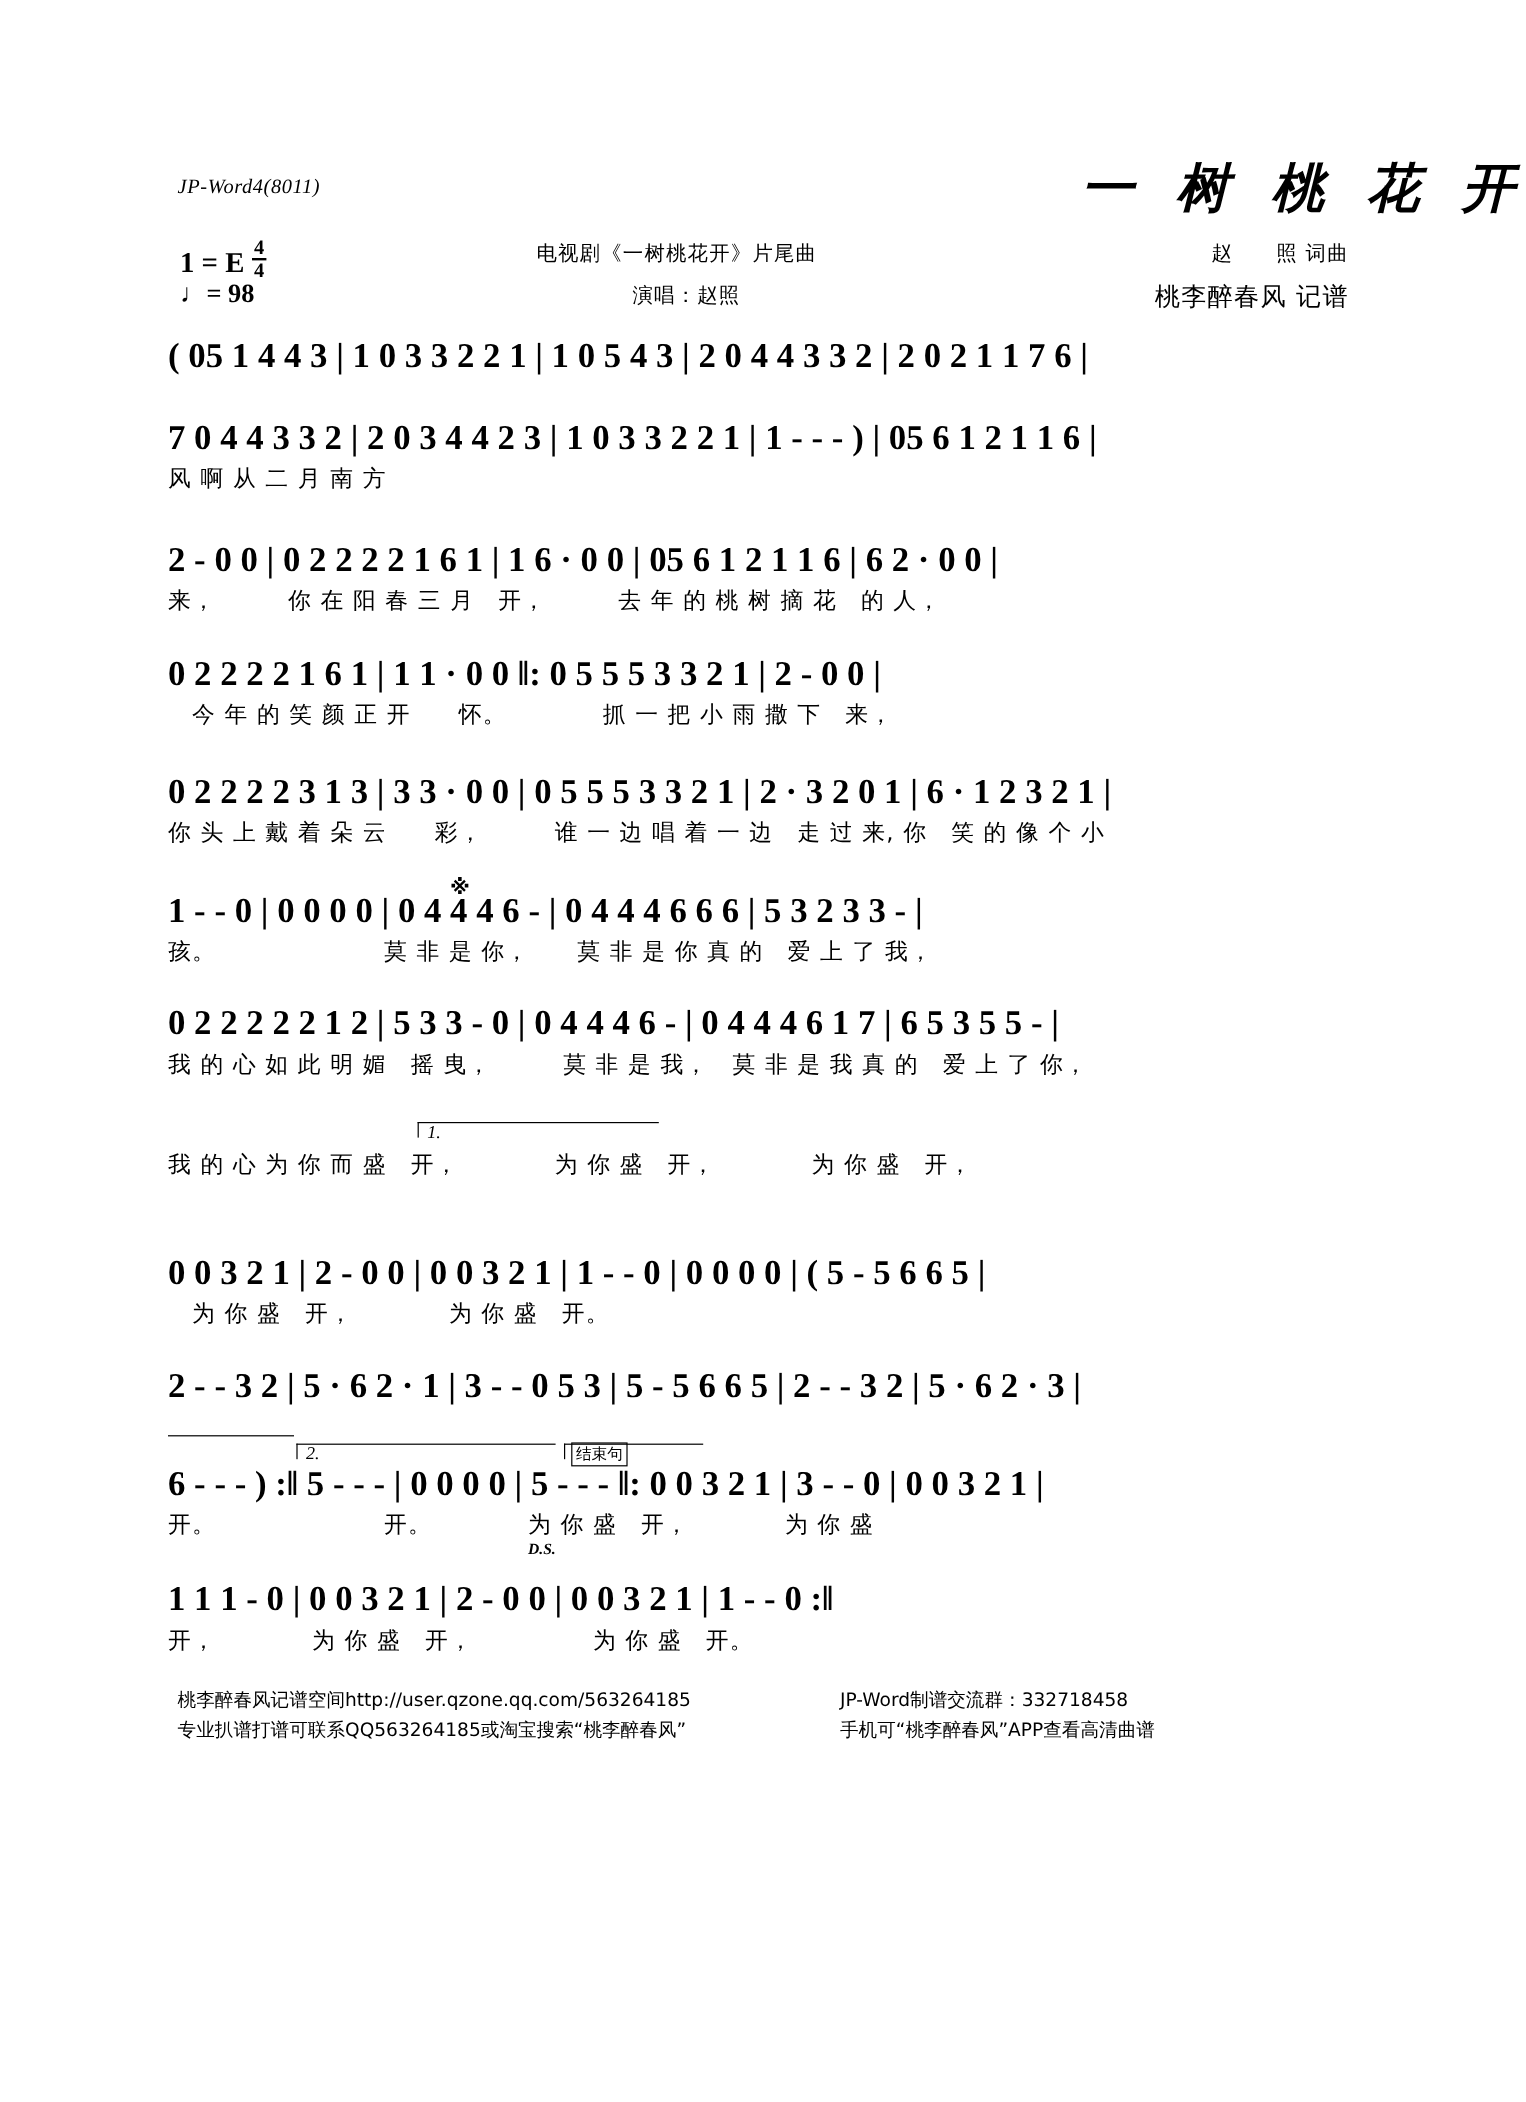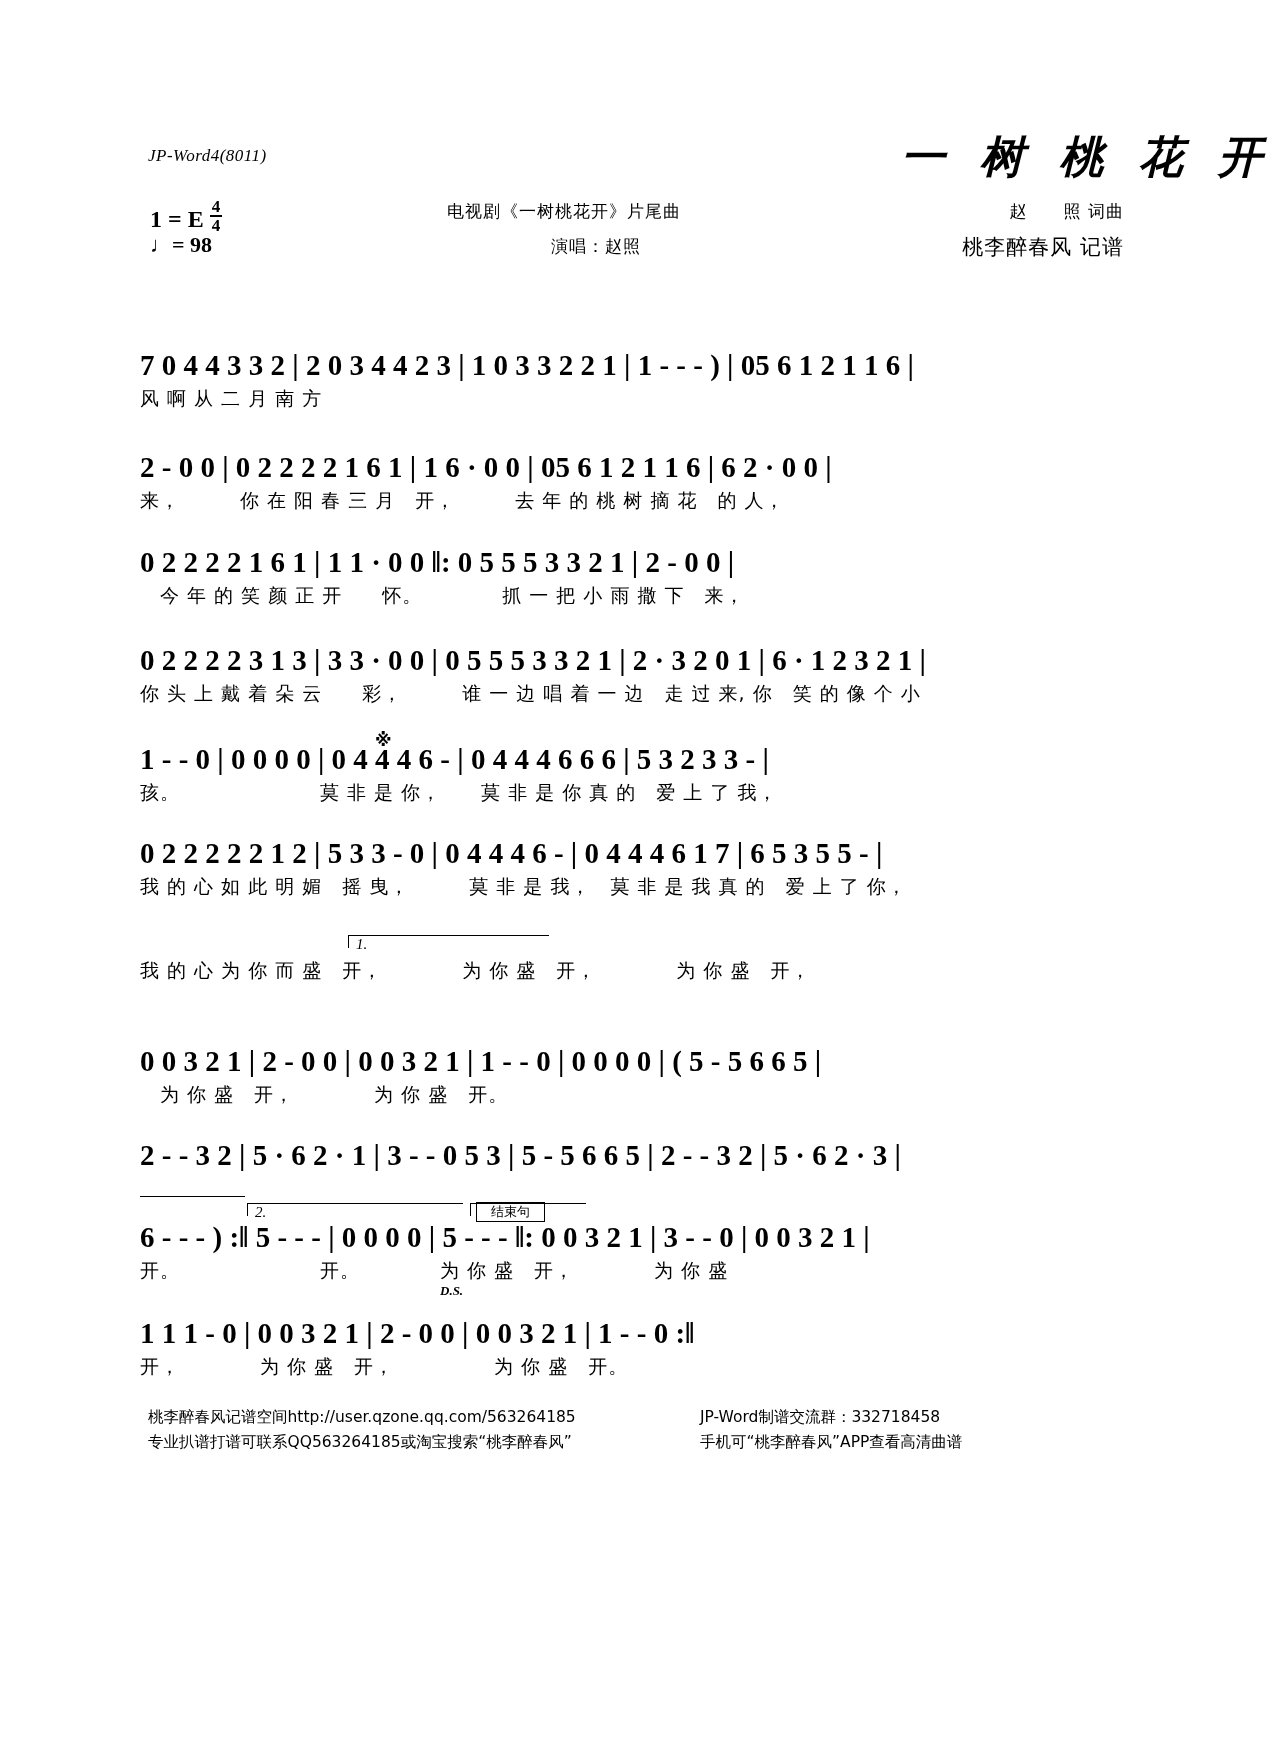--- a/index.html
+++ b/index.html
@@ -4,21 +4,21 @@
 <style>
   html,body{margin:0;padding:0;background:#ffffff;}
   body{width:1272px;height:1752px;font-family:"Liberation Serif",serif;color:#000;position:relative;overflow:hidden;}
   .sheet{position:absolute;left:0;top:0;width:1272px;height:1752px;}
 
   .corner-id{position:absolute;left:148px;top:146px;font-family:"Liberation Serif",serif;font-style:italic;font-size:17px;letter-spacing:.5px;}
 
   .title{position:absolute;left:0;top:128px;width:1272px;text-align:right;font-family:"DejaVu Sans",sans-serif;font-weight:bold;font-size:44px;letter-spacing:10px;font-style:italic;}
 
   .subtitle1{position:absolute;left:0;top:200px;width:1128px;text-align:center;font-family:"DejaVu Sans",sans-serif;font-size:17px;letter-spacing:1px;}
-  .subtitle2{position:absolute;left:0;top:235px;width:1144px;text-align:center;font-family:Liberation Sans, sans-serif;font-size:17px;letter-spacing:1px;padding-left:24px;}
+  .subtitle2{position:absolute;left:0;top:235px;width:1144px;text-align:center;font-family:Liberation Sans, sans-serif;font-size:17px;letter-spacing:1px;}
 
   .keysig{position:absolute;left:150px;top:198px;font-family:"Liberation Serif",serif;font-weight:bold;font-size:24px;}
   .keysig .frac{display:inline-block;vertical-align:-4px;text-align:center;font-size:17px;line-height:1.0;margin-left:6px;}
   .keysig .frac span{display:block;}
   .keysig .frac .num{border-bottom:2px solid #000;padding:0 2px;}
   .tempo{position:absolute;left:150px;top:232px;font-family:"Liberation Serif",serif;font-weight:bold;font-size:22px;}
 
   .credit1{position:absolute;right:148px;top:200px;font-family:"DejaVu Sans",sans-serif;font-size:17px;letter-spacing:1px;text-align:right;}
   .credit2{position:absolute;right:148px;top:233px;font-family:"DejaVu Sans",sans-serif;font-size:21px;letter-spacing:1px;text-align:right;}
 
@@ -27,41 +27,45 @@
   .lyrics{font-family:"DejaVu Sans",sans-serif;font-size:19px;white-space:pre;letter-spacing:1px;margin-top:6px;}
 
   .footer{position:absolute;font-family:"DejaVu Sans",sans-serif;font-size:15.5px;white-space:pre;letter-spacing:0px;}
   .footL{left:148px;}
   .footR{left:700px;}
 
   .markS{position:absolute;font-family:"DejaVu Sans",sans-serif;font-size:17px;font-weight:bold;}
   .ending{position:absolute;font-family:"Liberation Serif",serif;font-size:15px;font-style:italic;}
   .endline{position:absolute;border-top:1.5px solid #000;border-left:1.5px solid #000;height:12px;}
   .dsmark{position:absolute;font-family:Liberation Serif, serif;font-style:italic;font-weight:bold;font-size:13px;}
-  .boxlabel{position:absolute;font-family:"DejaVu Sans",sans-serif;font-size:13px;border:1.2px solid #000;padding:0 14px;}
+  .boxlabel{position:absolute;font-family:"DejaVu Sans",sans-serif;font-size:13px;border:1.2px solid #000;padding:0 3px;}
 </style>
 </head>
 <body>
 
 <div class="sheet">
 
   <div class="corner-id">JP-Word4(8011)</div>
 
   <div class="title">一 树 桃 花 开</div>
   <div class="subtitle1">电视剧《一树桃花开》片尾曲</div>
   <div class="subtitle2">演唱：赵照</div>
 
   <div class="keysig">
     <span>1 = E</span><span class="frac"><span class="num">4</span><span>4</span></span>
   </div>
   <div class="tempo">♩<span>= 98</span></div>
 
   <div class="credit1">赵　　照 词曲</div>
   <div class="credit2">桃李醉春风 记谱</div>
 
+  <div class="system" style="top:282px">
+    <div class="notes">( 05 1 4 4 3 | 1 0 3 3 2 2 1 | 1 0 5 4 3 | 2 0 4 4 3 3 2 | 2 0 2 1 1 7 6 |</div>
+    <div class="lyrics"></div>
+  </div>
 
   <div class="system" style="top:350px">
     <div class="notes">7 0 4 4 3 3 2 | 2 0 3 4 4 2 3 | 1 0 3 3 2 2 1 | 1 - - - ) | 05 6 1 2 1 1 6 |</div>
     <div class="lyrics" style="">风 啊 从 二 月 南 方</div>
   </div>
 
   <div class="system" style="top:452px">
     <div class="notes">2 - 0 0 | 0 2 2 2 2 1 6 1 | 1 6 · 0 0 | 05 6 1 2 1 1 6 | 6 2 · 0 0 |</div>
     <div class="lyrics">来，　　　你 在 阳 春 三 月　开，　　　去 年 的 桃 树 摘 花　的 人，</div>
   </div>

